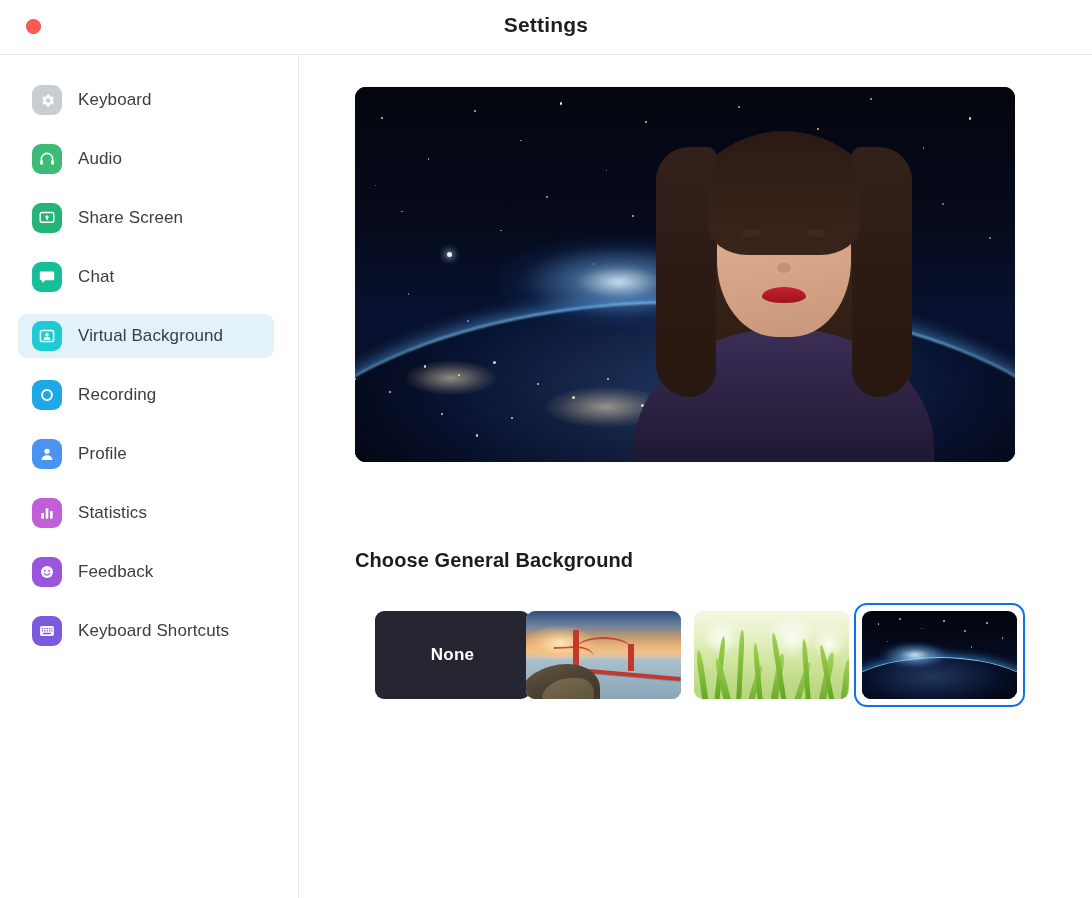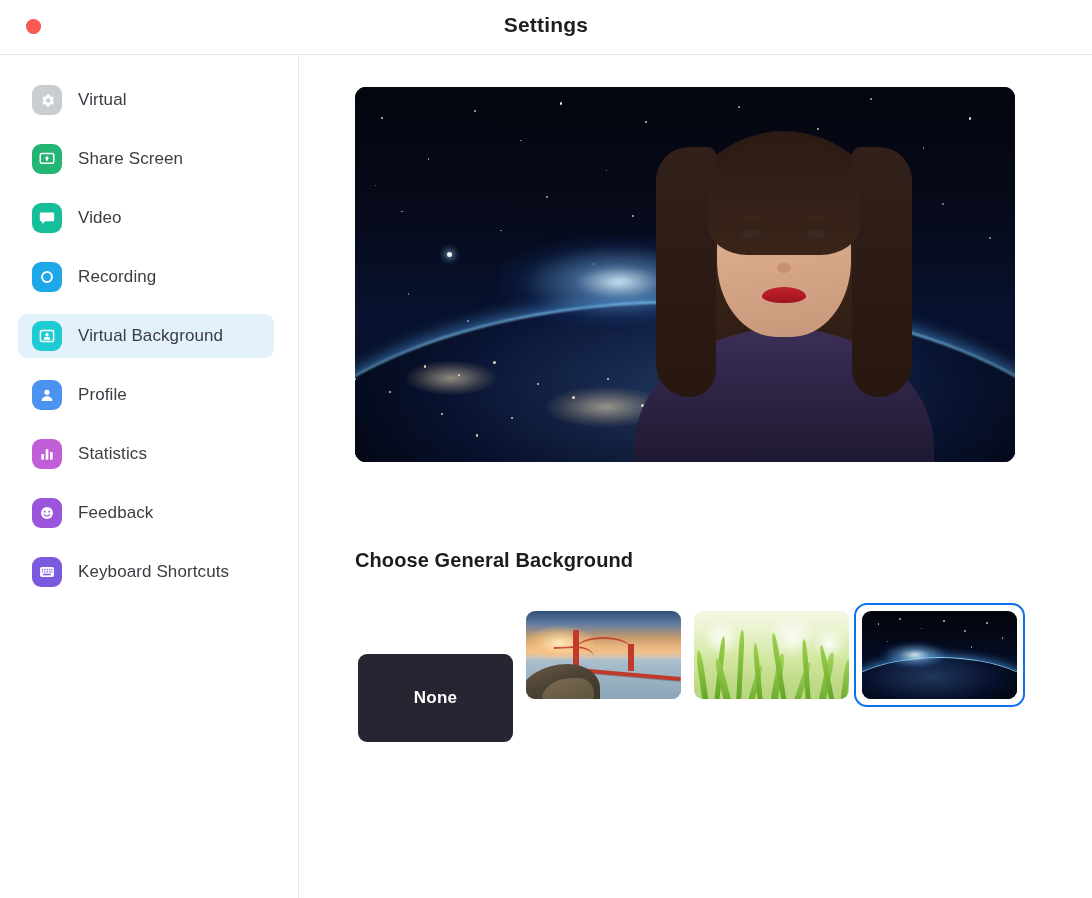--- a/index.html
+++ b/index.html
@@ -174,21 +174,21 @@
   
   .thumbs { position: absolute; left: 55px; top: 498px; width: 730px; height: 110px; }
   .thumb {
     position: absolute; top: 58px;
     width: 155px; height: 88px;
     border-radius: 9px;
     overflow: hidden;
     cursor: pointer;
     background: #ddd;
   }
-  .thumb.t0 { left: 3px; margin-top: 43px; }
+  .thumb.t0 { left: 20px; }
   .thumb.t1 { left: 171px; }
   .thumb.t2 { left: 339px; }
   .thumb.t3 { left: 507px; }
   .thumb-none {
     background: #262633;
     display: flex; align-items: center; justify-content: center;
     color: #fff; font-size: 17px; font-weight: bold; letter-spacing: 0.2px;
   }
   .thumb-sel-ring {
     position: absolute; top: 50px; left: 499px;
@@ -262,62 +262,72 @@
   </div>
 
   <div class="sidebar">
 
     <div class="nav-item">
       <span class="nav-icon" style="background:#c8cdd2">
         <svg width="17" height="17" viewBox="0 0 24 24" fill="#ffffff">
             <path d="M19.4 13a7.6 7.6 0 0 0 0-2l2-1.5-2-3.4-2.4 1a7.6 7.6 0 0 0-1.7-1L15 3.5h-4l-.3 2.6c-.6.2-1.2.6-1.7 1l-2.4-1-2 3.4L6.6 11a7.6 7.6 0 0 0 0 2l-2 1.5 2 3.4 2.4-1c.5.4 1.1.8 1.7 1l.3 2.6h4l.3-2.6c.6-.2 1.2-.6 1.7-1l2.4 1 2-3.4-2-1.5zM13 15.2A3.2 3.2 0 1 1 13 8.8a3.2 3.2 0 0 1 0 6.4z"></path>
           </svg>
       </span>
-      <span class="nav-label">Virtual</span>
-    </div>
-
-
+      <span class="nav-label">Keyboard</span>
+    </div>
+
+
+    <div class="nav-item">
+      <span class="nav-icon" style="background:#3cba76">
+        <svg width="18" height="18" viewBox="0 0 24 24" fill="none" stroke="#ffffff" stroke-width="2.1">
+            <path d="M4.5 15v-3a7.5 7.5 0 0 1 15 0v3" stroke-linecap="round"></path>
+            <rect x="2.8" y="13.6" width="3.8" height="6.2" rx="1.9" fill="#ffffff" stroke="none"></rect>
+            <rect x="17.4" y="13.6" width="3.8" height="6.2" rx="1.9" fill="#ffffff" stroke="none"></rect>
+          </svg>
+      </span>
+      <span class="nav-label">Audio</span>
+    </div>
 
     <div class="nav-item">
       <span class="nav-icon" style="background:#22b573">
         <svg width="18" height="18" viewBox="0 0 24 24">
             <rect x="3" y="4.5" width="18" height="13" rx="2" fill="none" stroke="#ffffff" stroke-width="2"></rect>
             <path d="M12 8l3.2 3.4h-2v3h-2.4v-3h-2L12 8z" fill="#ffffff"></path>
           </svg>
       </span>
       <span class="nav-label">Share Screen</span>
     </div>
 
     <div class="nav-item">
       <span class="nav-icon" style="background:#16bf9a">
         <svg width="18" height="18" viewBox="0 0 24 24" fill="#ffffff">
             <path d="M4 4.6h16a1.6 1.6 0 0 1 1.6 1.6v8.6a1.6 1.6 0 0 1-1.6 1.6H10l-4.6 3.4v-3.4H4a1.6 1.6 0 0 1-1.6-1.6V6.2A1.6 1.6 0 0 1 4 4.6z"></path>
           </svg>
       </span>
-      <span class="nav-label">Video</span>
-    </div>
-
-    <div class="nav-item">
-      <span class="nav-icon" style="background:#1fa8e8">
-        <svg width="18" height="18" viewBox="0 0 24 24">
-            <circle cx="12" cy="12" r="6.6" fill="none" stroke="#ffffff" stroke-width="2.6"></circle>
-          </svg>
-      </span>
-      <span class="nav-label">Recording</span>
+      <span class="nav-label">Chat</span>
     </div>
 
     <div class="nav-item selected">
       <span class="nav-icon" style="background:#1ecbd4">
         <svg width="18" height="18" viewBox="0 0 24 24">
             <rect x="3.2" y="4.6" width="17.6" height="14.8" rx="2.4" fill="none" stroke="#ffffff" stroke-width="2"></rect>
             <circle cx="12" cy="10.4" r="2.3" fill="#ffffff"></circle>
             <path d="M7.4 17c0-2.5 2.1-4 4.6-4s4.6 1.5 4.6 4H7.4z" fill="#ffffff"></path>
           </svg>
       </span>
       <span class="nav-label">Virtual Background</span>
+    </div>
+
+    <div class="nav-item">
+      <span class="nav-icon" style="background:#1fa8e8">
+        <svg width="18" height="18" viewBox="0 0 24 24">
+            <circle cx="12" cy="12" r="6.6" fill="none" stroke="#ffffff" stroke-width="2.6"></circle>
+          </svg>
+      </span>
+      <span class="nav-label">Recording</span>
     </div>
 
     <div class="nav-item">
       <span class="nav-icon" style="background:#4a93f0">
         <svg width="18" height="18" viewBox="0 0 24 24" fill="#ffffff">
             <circle cx="12" cy="8.4" r="3.5"></circle>
             <path d="M4.8 20c0-3.9 3.2-6.3 7.2-6.3s7.2 2.4 7.2 6.3H4.8z"></path>
           </svg>
       </span>
       <span class="nav-label">Profile</span>

